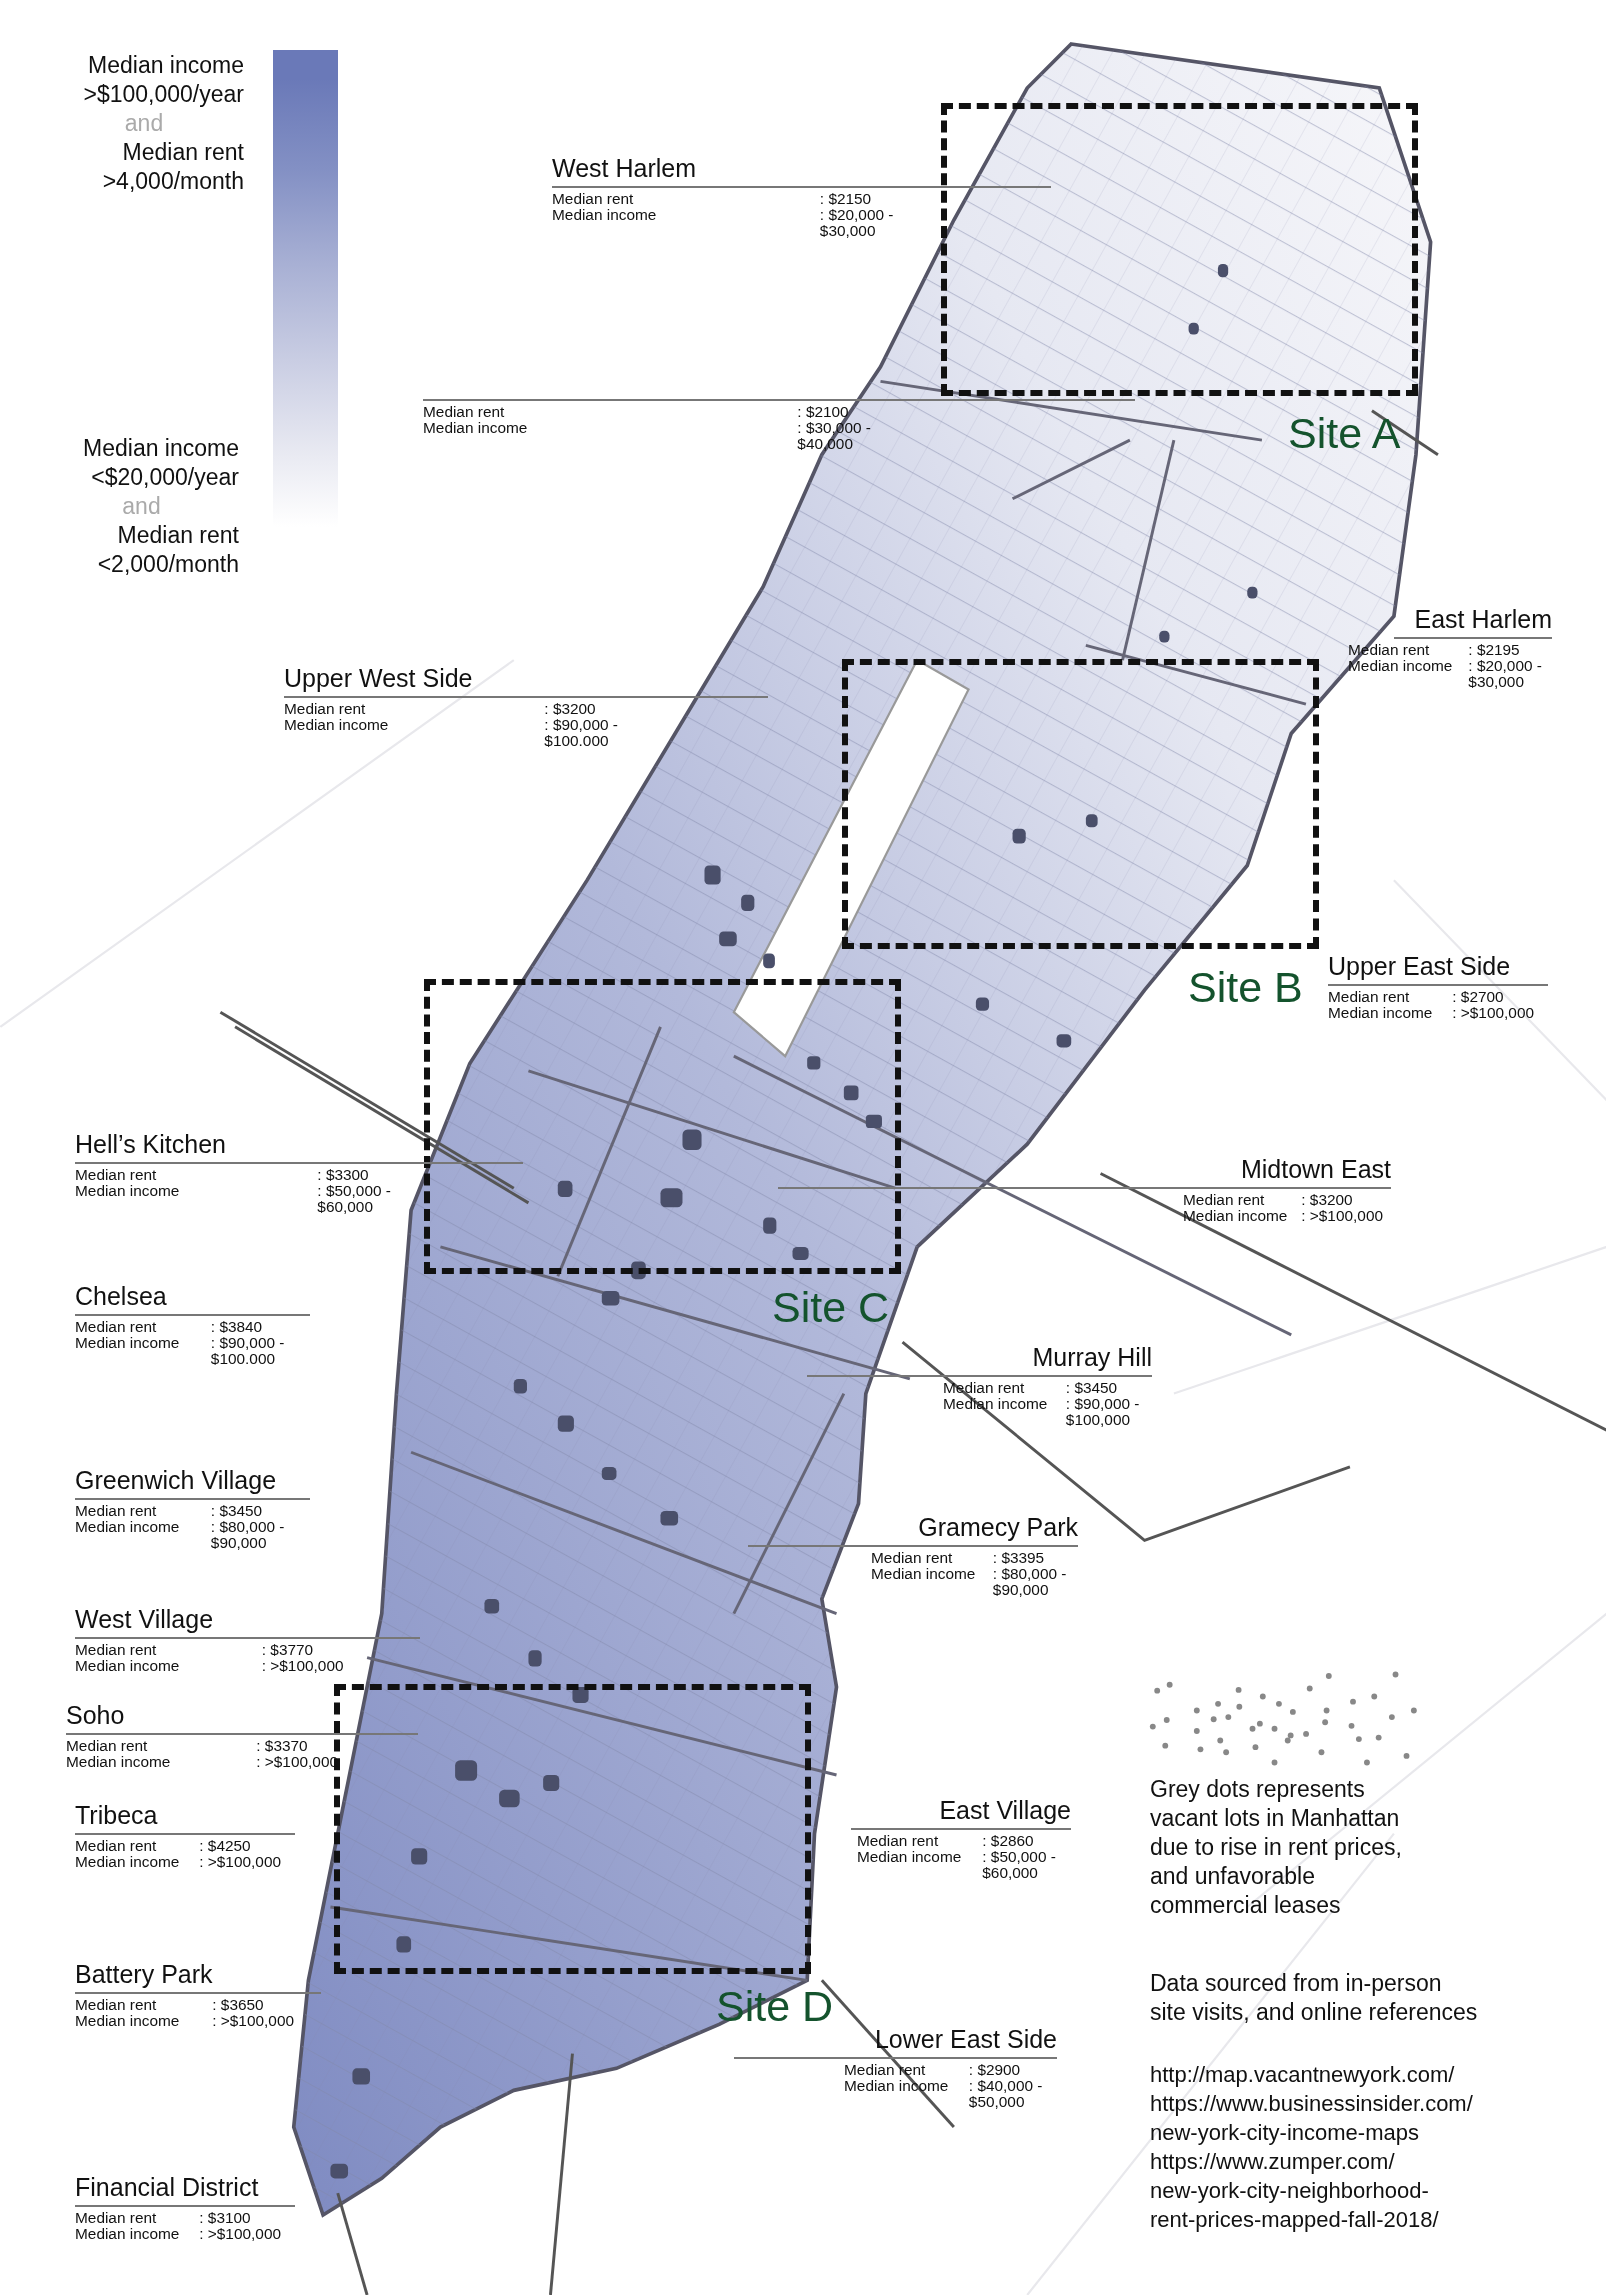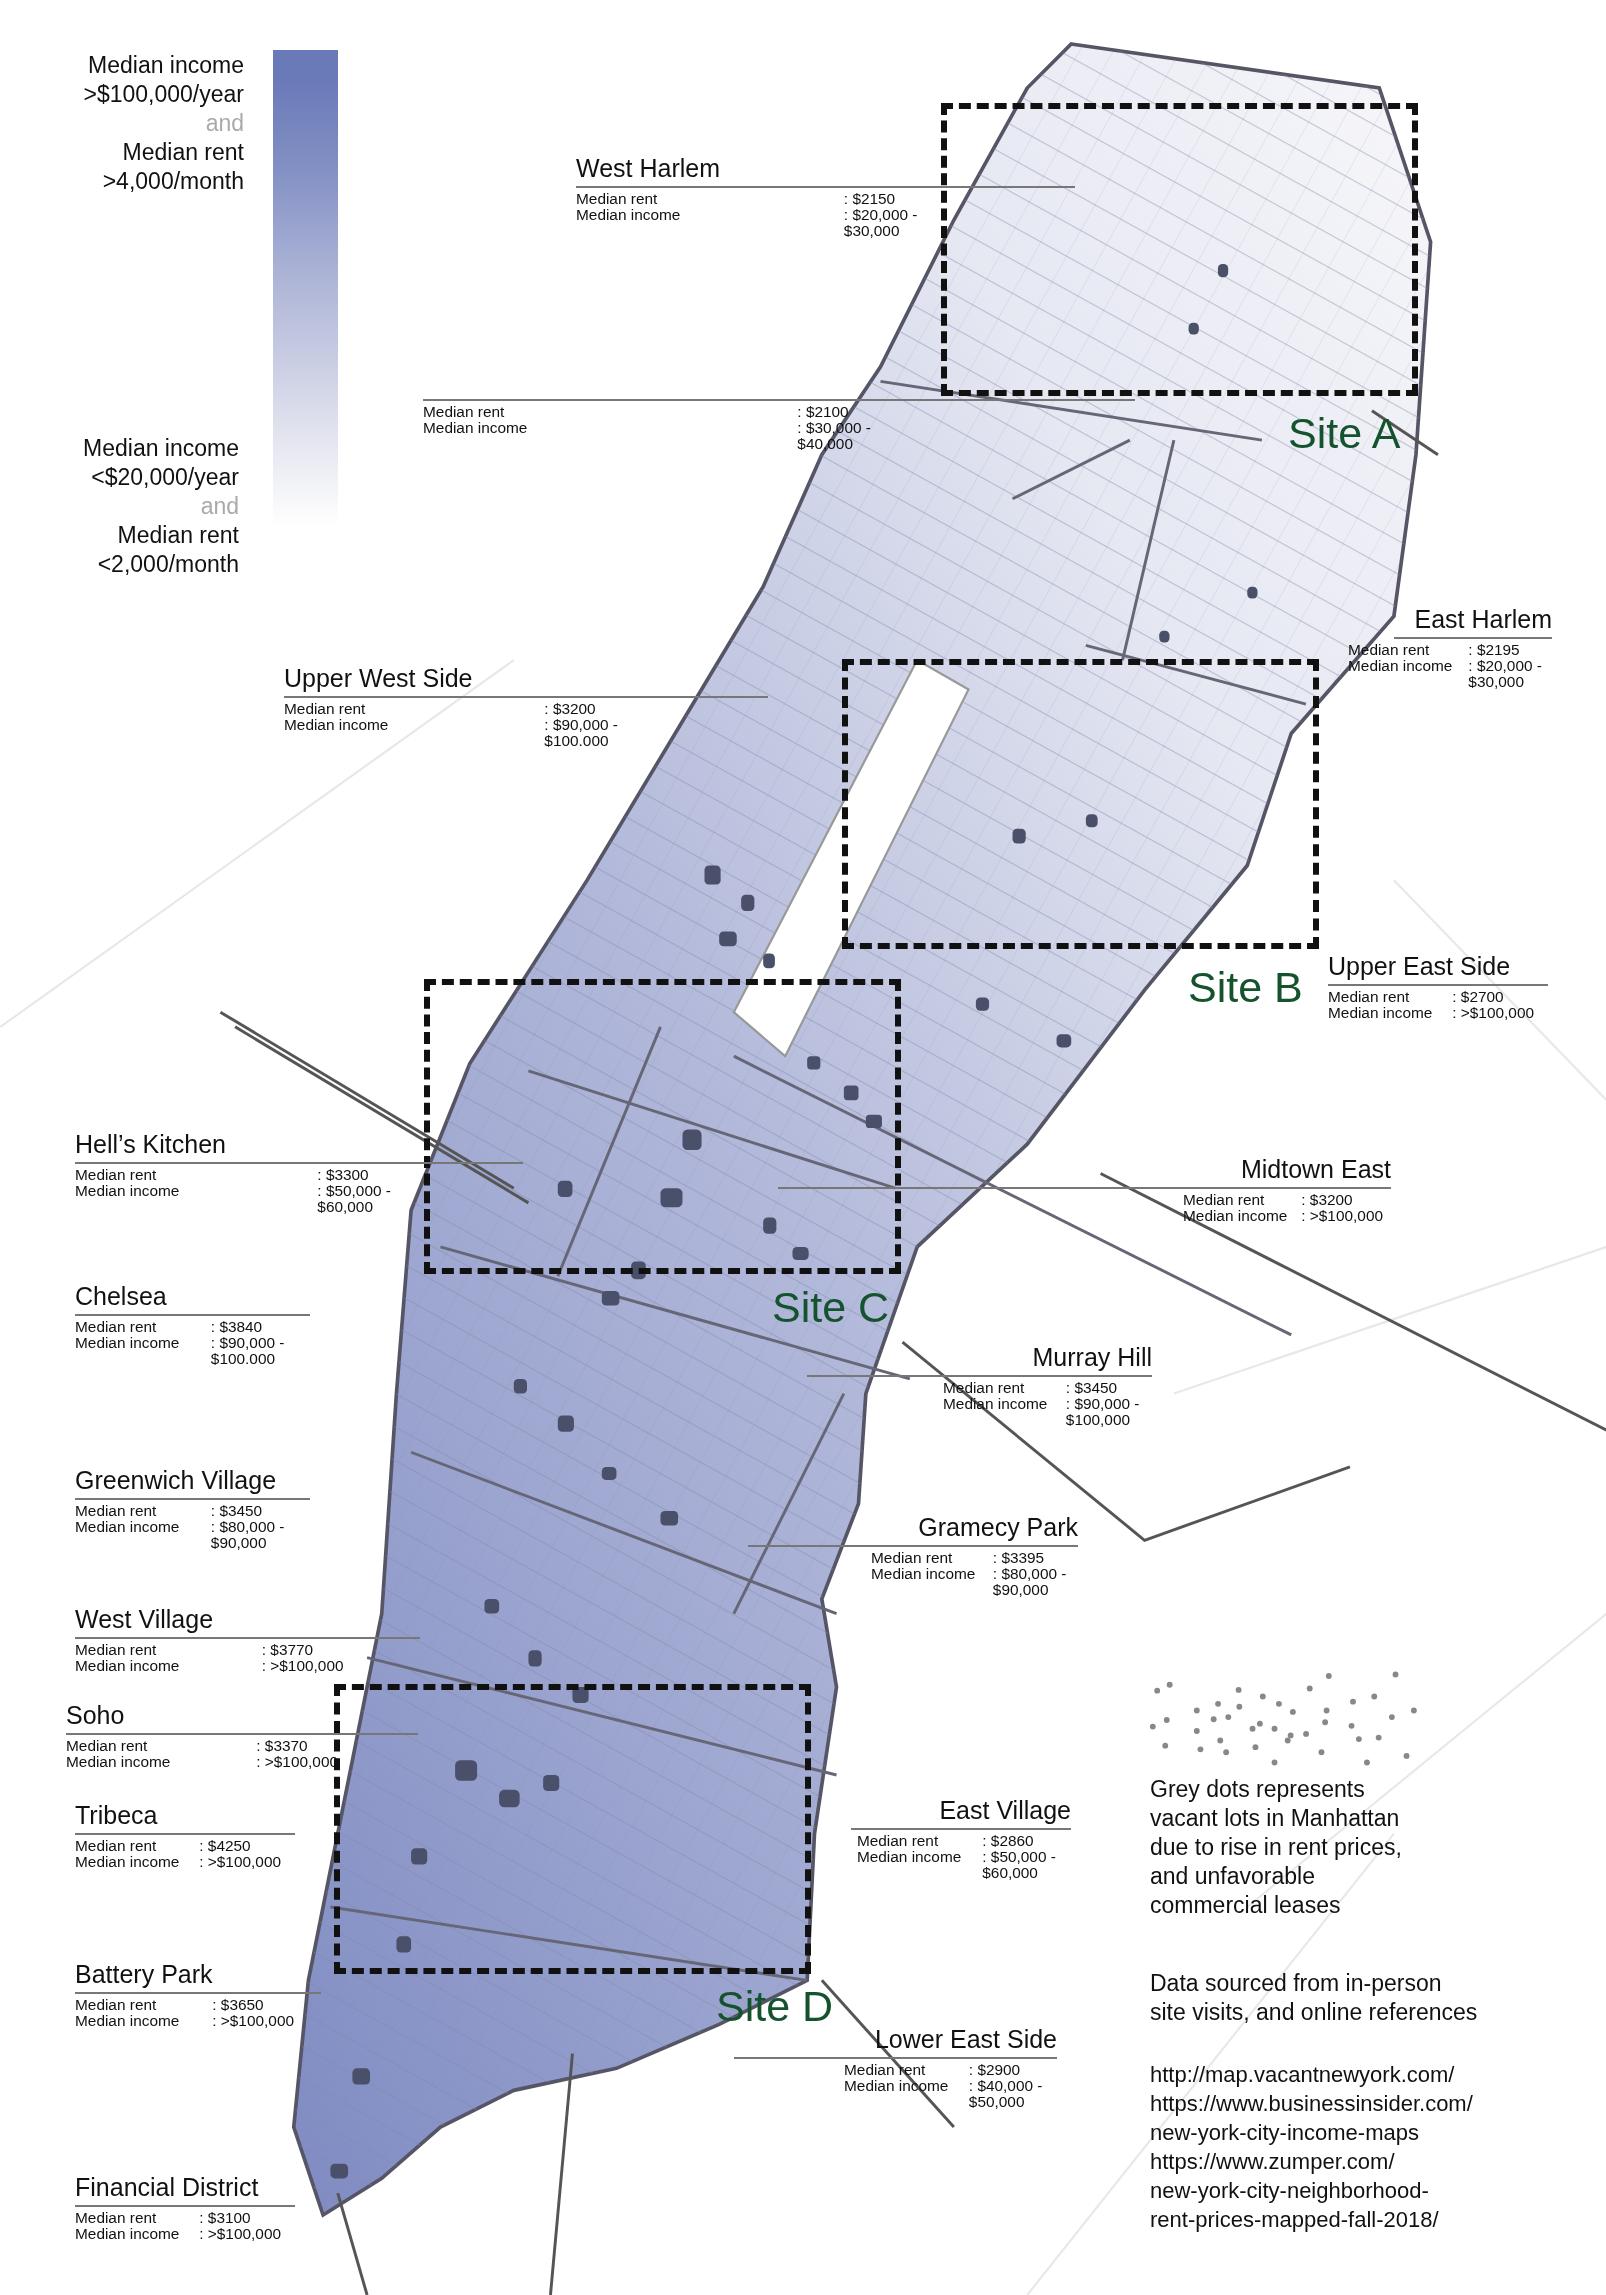--- a/index.html
+++ b/index.html
@@ -1,20 +1,20 @@
 <!DOCTYPE html>
 <html style="font-size:11.7px"><head>
 <meta charset="utf-8">
 <style>
   html, body { margin:0; padding:0; background:#ffffff; }
   body { width:1607px; height:2295px; position:relative; overflow:hidden;
          font-family:"Liberation Sans", sans-serif; color:#111; }
   #map-svg { position:absolute; left:0; top:0; width:1607px; height:2295px; }
   .legend-text { position:absolute; text-align:right; font-size:23px; line-height:29px; color:#111; }
-  .legend-text .and { color:#aaa; }
+  .legend-text .and { color:#aaa;text-align:center; }
   .legend-bar { position:absolute; left:273px; top:50px; width:65px; height:477px;
     background:linear-gradient(to bottom,#6a79b8 0%,#6a79b8 6%,#8390c4 25%,#a8b0d4 45%,#c9cde3 65%,#e9eaf2 85%,#ffffff 100%); }
   .hood { position:absolute; }
   .hood .name { font-size:25px; line-height:29px; color:#111; white-space:nowrap; }
   .hood .rule { height:2.2px; background:#777; margin-top:2.9px; }
   .hood .stats { font-size:15.4px; line-height:16px; margin-top:2.9px; display:grid;
      grid-template-columns:auto auto; column-gap:5.9px; white-space:nowrap; }
   .hood.right .name { text-align:right; }
   .site-box { position:absolute; border:6.6px dashed #111; box-sizing:border-box; }
   .site-label { position:absolute; font-size:43px; color:#14532d; line-height:44px; white-space:nowrap; }
@@ -135,21 +135,21 @@
 
 <div class="site-box" style="left:941px; top:103px; width:477px; height:293px;"></div>
 <div class="site-label" style="left:1288px; top:411px;">Site A</div>
 <div class="site-box" style="left:842px; top:659px; width:477px; height:290px;"></div>
 <div class="site-label" style="left:1188px; top:965px;">Site B</div>
 <div class="site-box" style="left:424px; top:979px; width:477px; height:295px;"></div>
 <div class="site-label" style="left:772px; top:1285px;">Site C</div>
 <div class="site-box" style="left:334px; top:1684px; width:477px; height:290px;"></div>
 <div class="site-label" style="left:676px; top:1984px;margin-left:40px;">Site D</div>
 
-<div class="hood" style="left:552px; top:154px; width:499px;margin-left:24px;">
+<div class="hood" style="left:552px; top:154px; width:499px;">
   <div class="name">West Harlem</div>
   <div class="rule"></div>
   <div class="stats">
       <span>Median rent</span>
       <span>: $2150</span>
       <span>Median income</span>
       <span>: $20,000 -</span>
       <span></span>
       <span>$30,000</span>
     </div>

